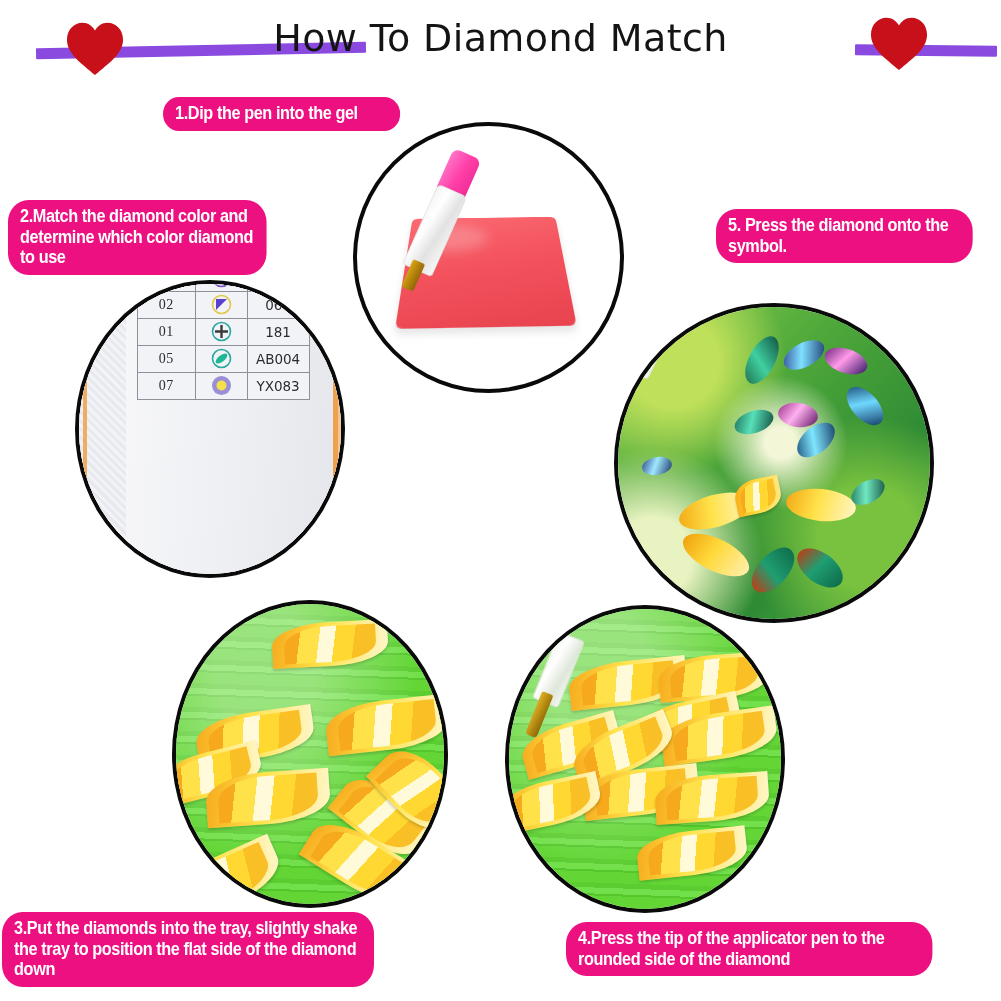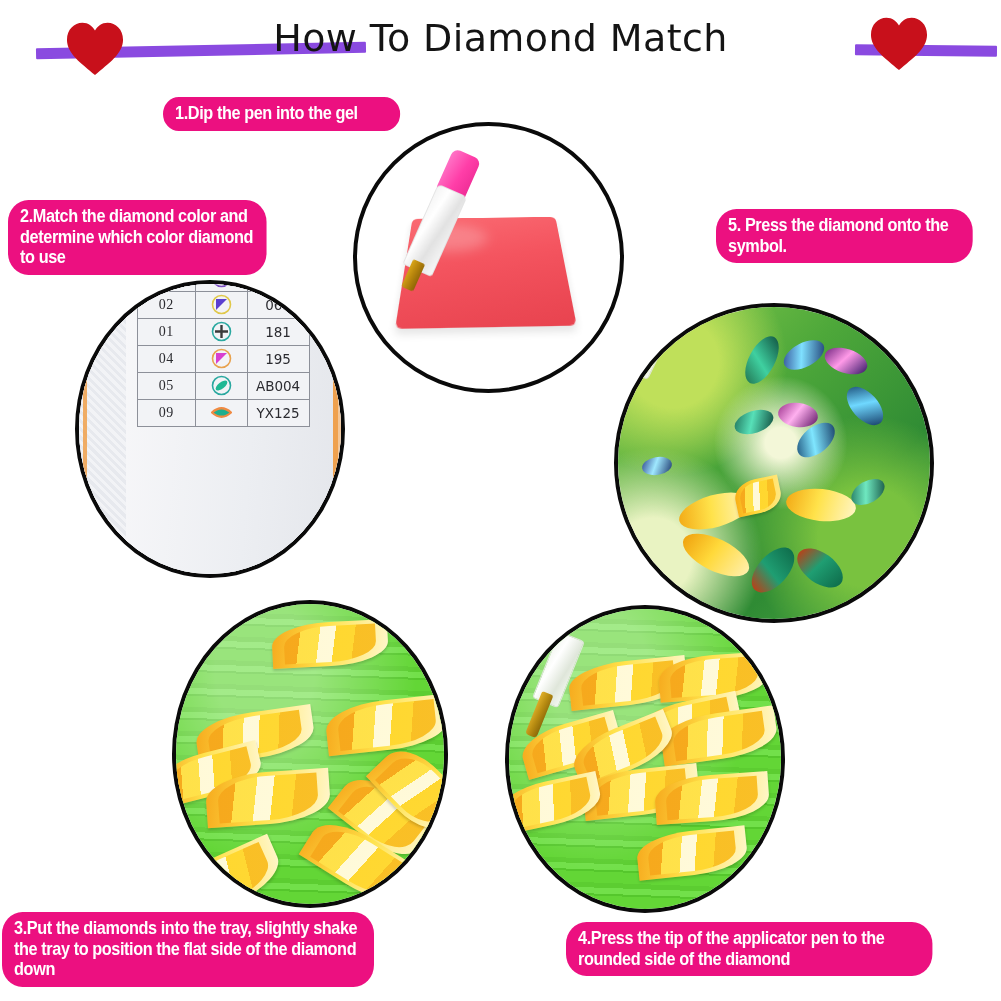--- a/index.html
+++ b/index.html
@@ -196,53 +196,42 @@
                 <div class="symwrap">
                   <svg viewBox="0 0 21 21">
                     <circle cx="10.5" cy="10.5" r="9" fill="none" stroke="#2aa8a0" stroke-width="1.6"></circle>
                     <path d="M9.3 4h2.4v5.3H17v2.4h-5.3V17H9.3v-5.3H4V9.3h5.3Z" fill="#3a3a3a"></path>
                   </svg>
                 </div>
               </td>
               <td class="code">181</td>
             </tr>
             <tr>
-              <td class="num">04</td>
-              <td class="sym">
-                <div class="symwrap">
-                  <svg viewBox="0 0 21 21">
-                    <circle cx="10.5" cy="10.5" r="9" fill="none" stroke="#e8a24f" stroke-width="1.6"></circle>
-                    <path d="M5 5 L16 5 L5 16 Z" fill="#d83fd0"></path>
-                  </svg>
-                </div>
-              </td>
-              <td class="code">195</td>
-            </tr>
-            <tr>
               <td class="num">05</td>
               <td class="sym">
                 <div class="symwrap">
                   <svg viewBox="0 0 21 21">
                     <circle cx="10.5" cy="10.5" r="9" fill="none" stroke="#2aa8a0" stroke-width="1.6"></circle>
                     <ellipse cx="10.5" cy="10.5" rx="7" ry="3.2" fill="#1fb894" transform="rotate(-38 10.5 10.5)"></ellipse>
                   </svg>
                 </div>
               </td>
               <td class="code">AB004</td>
             </tr>
             <tr>
-              <td class="num">09</td>
-              <td class="sym">
-                <div class="symwrap">
-                  <svg viewBox="0 0 21 21">
-                    <path d="M1 10.5 Q10.5 2 20 10.5 Q10.5 19 1 10.5 Z" fill="#1fae8e" stroke="#f08a42" stroke-width="2.2"></path>
-                  </svg>
-                </div>
-              </td>
-              <td class="code">YX125</td>
+              <td class="num">07</td>
+              <td class="sym">
+                <div class="symwrap">
+                  <svg viewBox="0 0 21 21">
+                    <circle cx="10.5" cy="10.5" r="9.5" fill="#9b8ed6"></circle>
+                    <circle cx="10.5" cy="10.5" r="5" fill="#f2e14a"></circle>
+                  </svg>
+                </div>
+              </td>
+              <td class="code">YX083</td>
             </tr>
           </tbody>
       </table>
     </div>
   </div>
 
   <div class="pill" id="pill5">5.  Press the diamond onto the symbol.</div>
 
   <div class="circ" id="circ5">
     <div class="ph">

